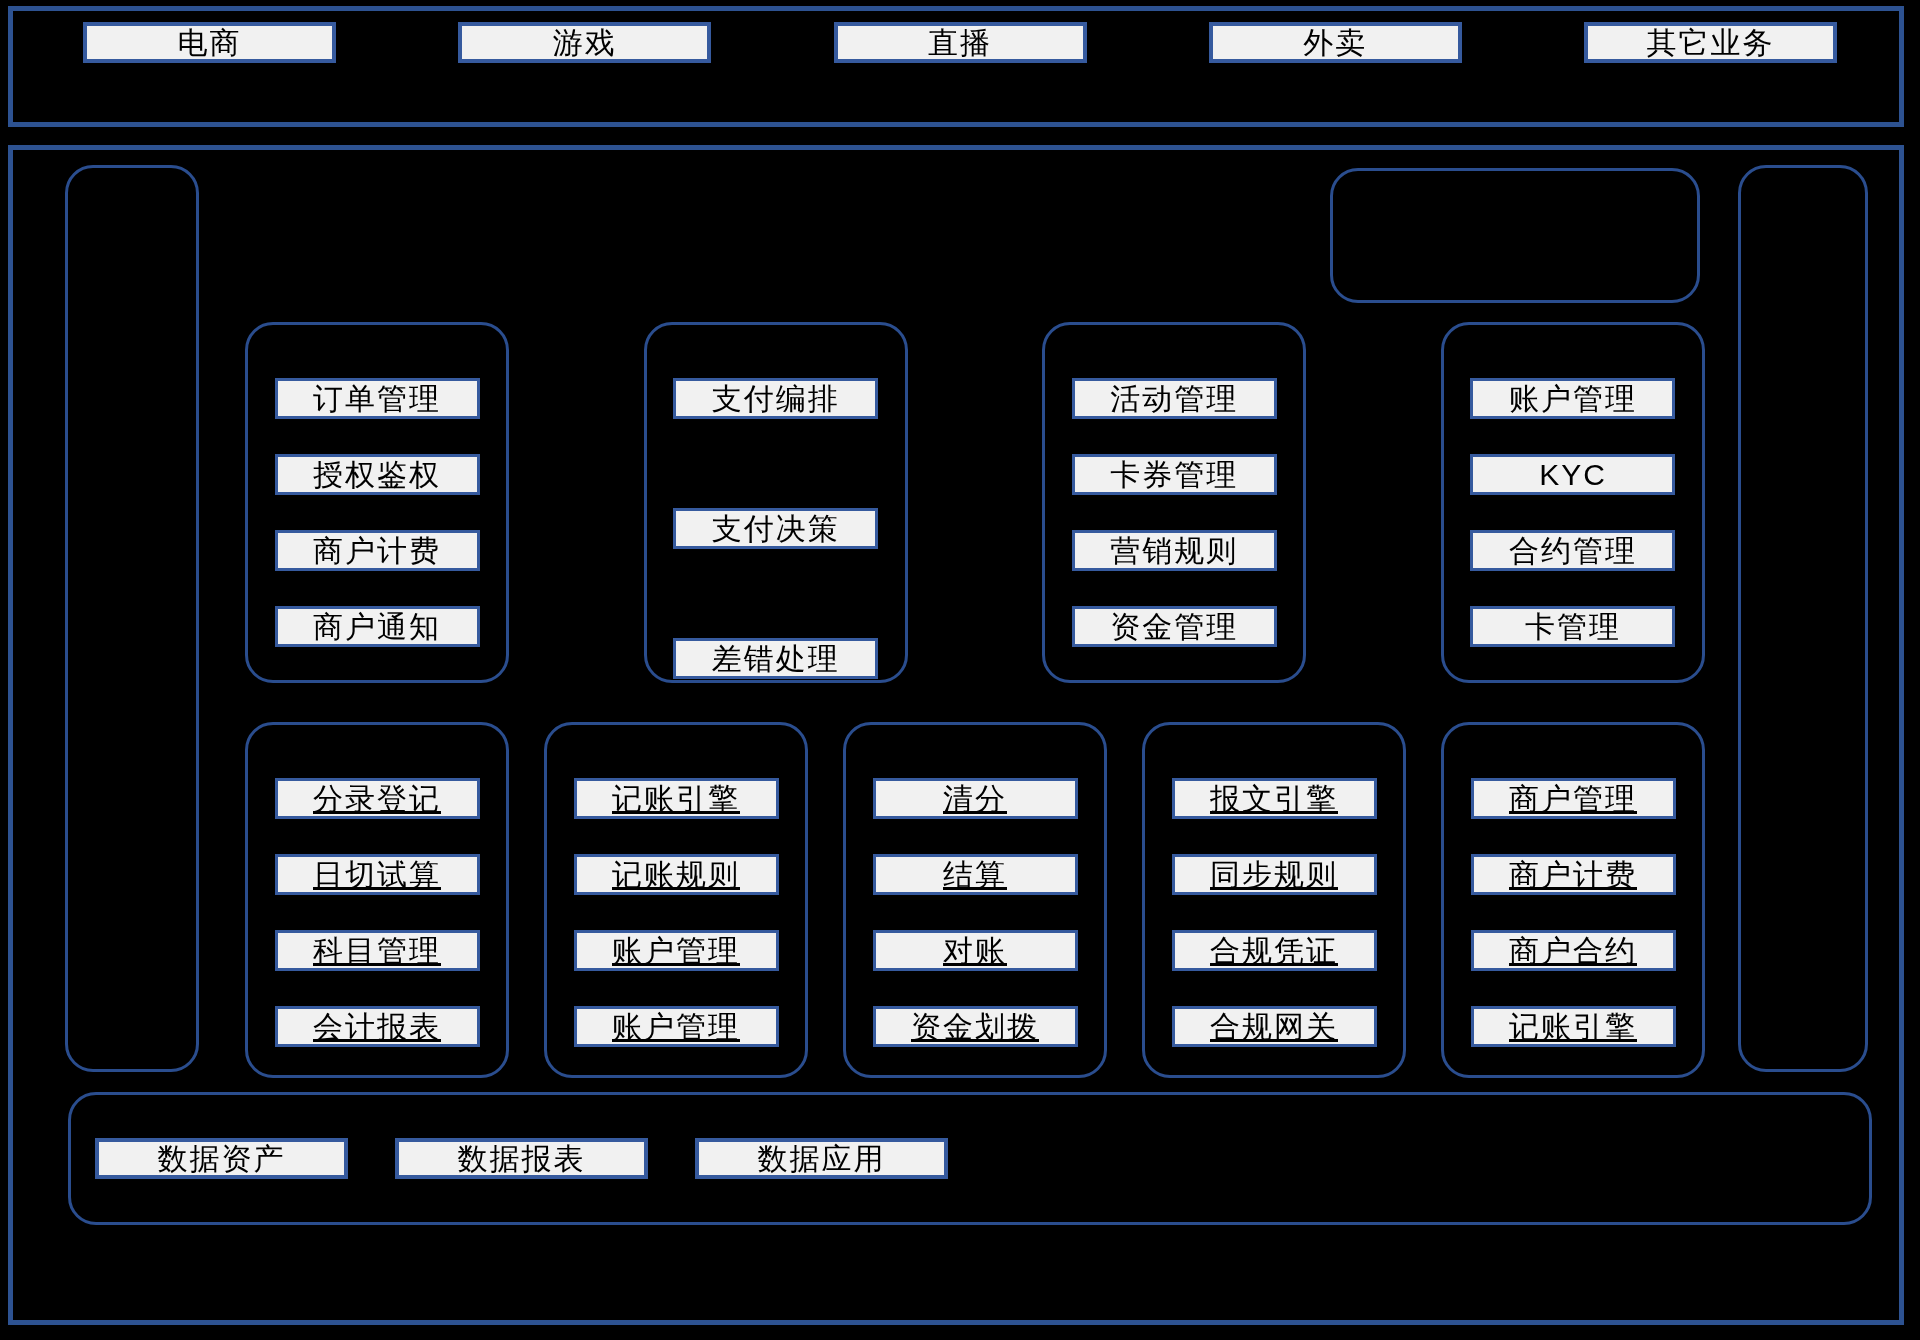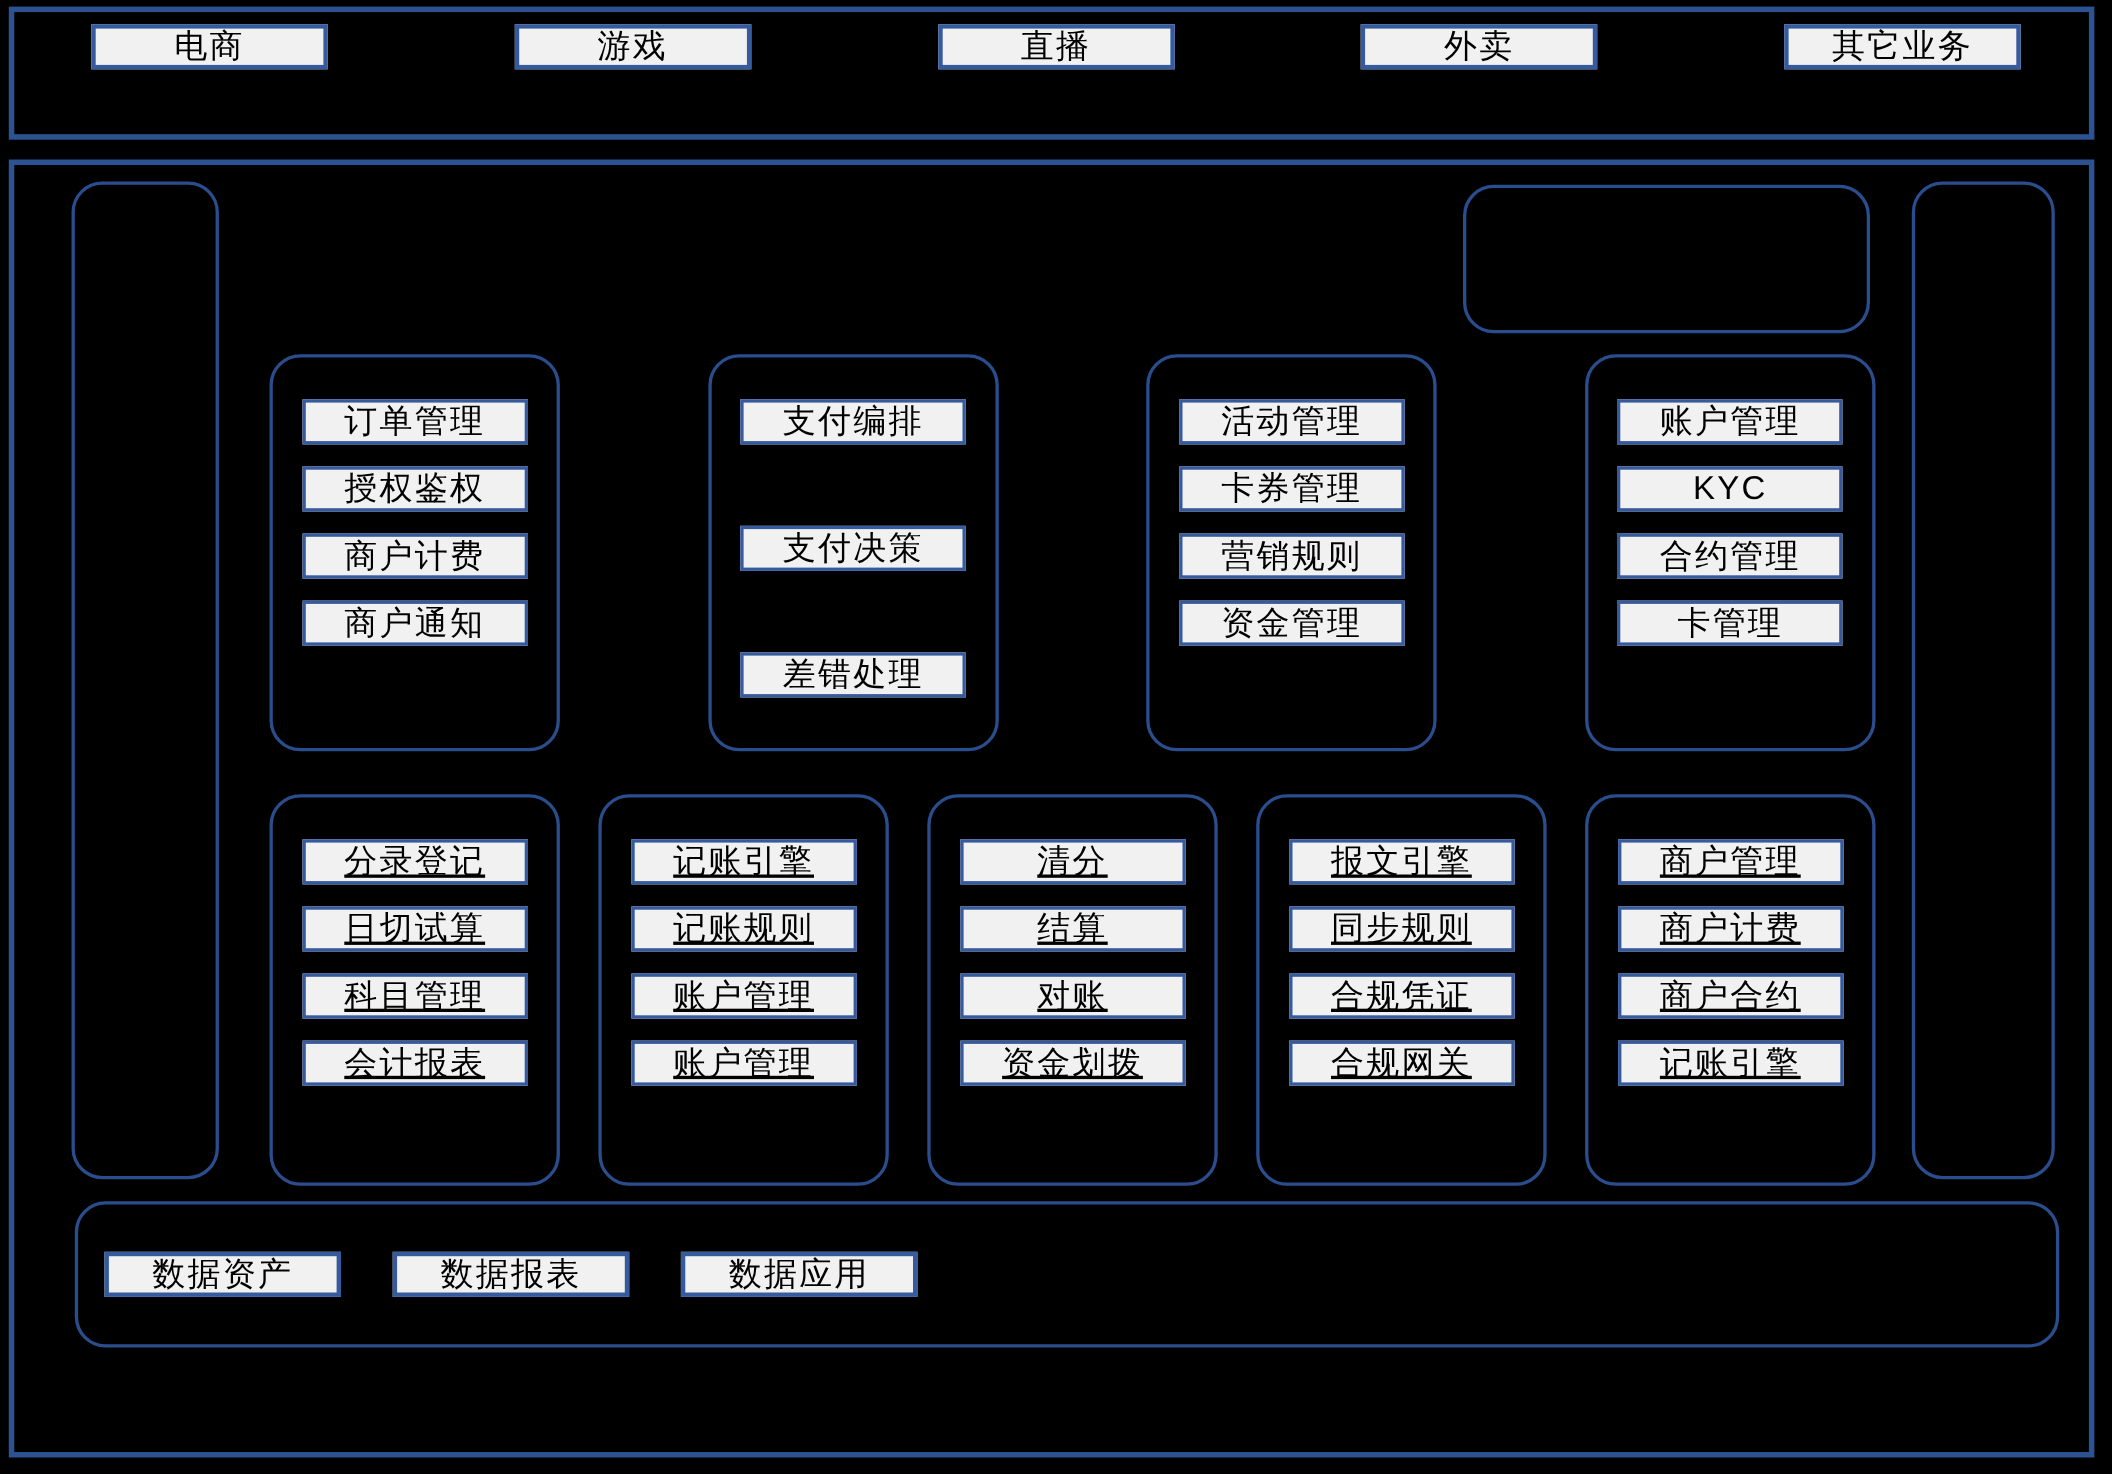--- a/index.html
+++ b/index.html
@@ -45,27 +45,27 @@
   .module.spread{gap:74px;}
   .data-bar{
     left:55px;top:942px;width:1804px;height:133px;
     display:flex;align-items:center;padding:0 47px 0 24px;
   }
   .group{display:flex;align-items:center;}
   .group.g-left{gap:47px;}
   .group.g-right{gap:33px;margin-left:auto;}
   
   .pill{
-    width:215px;height:41px;box-sizing:border-box;
+    width:253px;height:41px;box-sizing:border-box;
     background:#f1f1f1;border:4px solid #365a9e;
     display:flex;align-items:center;justify-content:center;
     font-size:30px;letter-spacing:2px;line-height:1;color:#000;
     flex:none;white-space:nowrap;
   }
-  .module .pill{width:205px;border-width:3px;}
+  .module .pill{width:205px;border-width:3px;margin-top:15px;}
 </style>
 </head>
 <body>
 
 <div class="stage">
 
   <div class="top-bar">
     <div class="pill">电商</div>
     <div class="pill">游戏</div>
     <div class="pill">直播</div>

